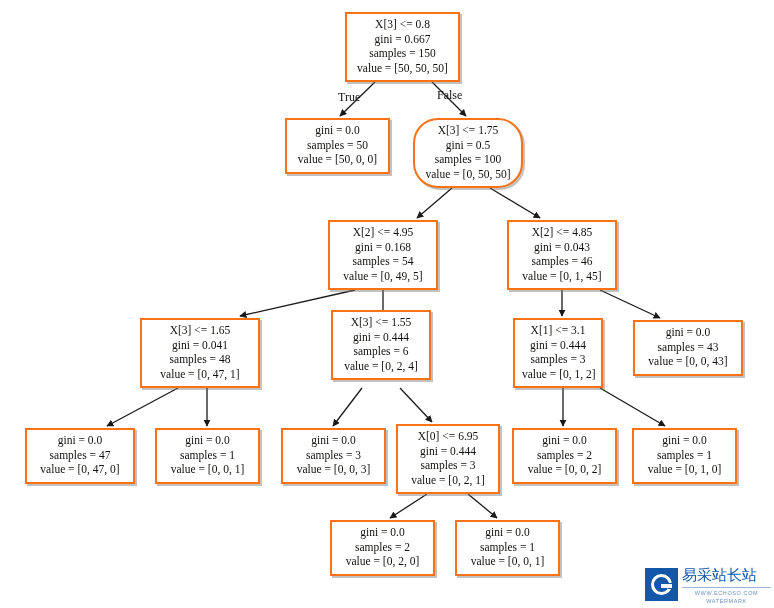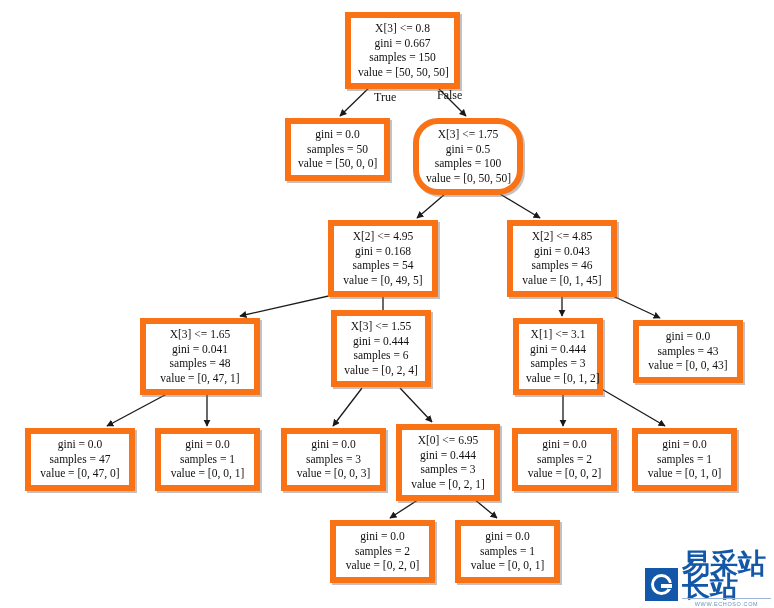--- a/index.html
+++ b/index.html
@@ -16,21 +16,21 @@
   }
   svg.edges{
     position:absolute;left:0;top:0;
     width:774px;height:608px;
     pointer-events:none;
   }
   .node{
     position:absolute;
     box-sizing:border-box;
     background:#ffffff;
-    border:6px solid #f97316;
+    border:2px solid #f97316;
     box-shadow:2px 2px 0 rgba(120,120,120,0.45);
     text-align:center;
     color:#10100e;
     font-size:11.5px;
     line-height:14.6px;
     padding:3px 7px 4px 7px;
     white-space:nowrap;
     z-index:2;
   }
   .node .ln{display:block;}
@@ -70,21 +70,21 @@
     content:"";position:absolute;
     right:-5px;top:6px;width:6px;height:6px;
     background:#1257a8;
   }
   #wm-text{
     margin-left:4px;
     display:flex;flex-direction:column;justify-content:center;
   }
   #wm-main{
     font-family:"DejaVu Sans","Liberation Sans",sans-serif;
-    font-size:28px;font-weight:bold;color:#1257a8;
+    font-size:15px;font-weight:normal;color:#1257a8;
     letter-spacing:0px;line-height:23px;
   }
   #wm-sub{
     font-family:"Liberation Sans",sans-serif;
     font-size:5.5px;color:#6d8fbe;
     letter-spacing:0.6px;line-height:8px;
     border-top:1px solid #9db6d6;
     padding-top:1px;
     text-align:center;
   }
@@ -209,21 +209,21 @@
         <span class="ln">samples = 2</span>
         <span class="ln">value = [0, 2, 0]</span>
       </div>
       <div class="node" style="left: 455px; top: 520px; width: 105px; min-height: 56px;">
         <span class="ln">gini = 0.0</span>
         <span class="ln">samples = 1</span>
         <span class="ln">value = [0, 0, 1]</span>
       </div>
     </div>
 
-  <div class="edge-label" id="label-true" style="left:338px;top:90px;margin-left:36px;">True</div>
+  <div class="edge-label" id="label-true" style="left:338px;top:90px;">True</div>
   <div class="edge-label" id="label-false" style="left:437px;top:88px;">False</div>
 
   <div id="watermark">
     <div id="wm-badge">
       <div class="ring"></div>
     </div>
     <div id="wm-text">
       <div id="wm-main">易采站长站</div>
       <div id="wm-sub">WWW.ECHOSO.COM  WATERMARK</div>
     </div>

